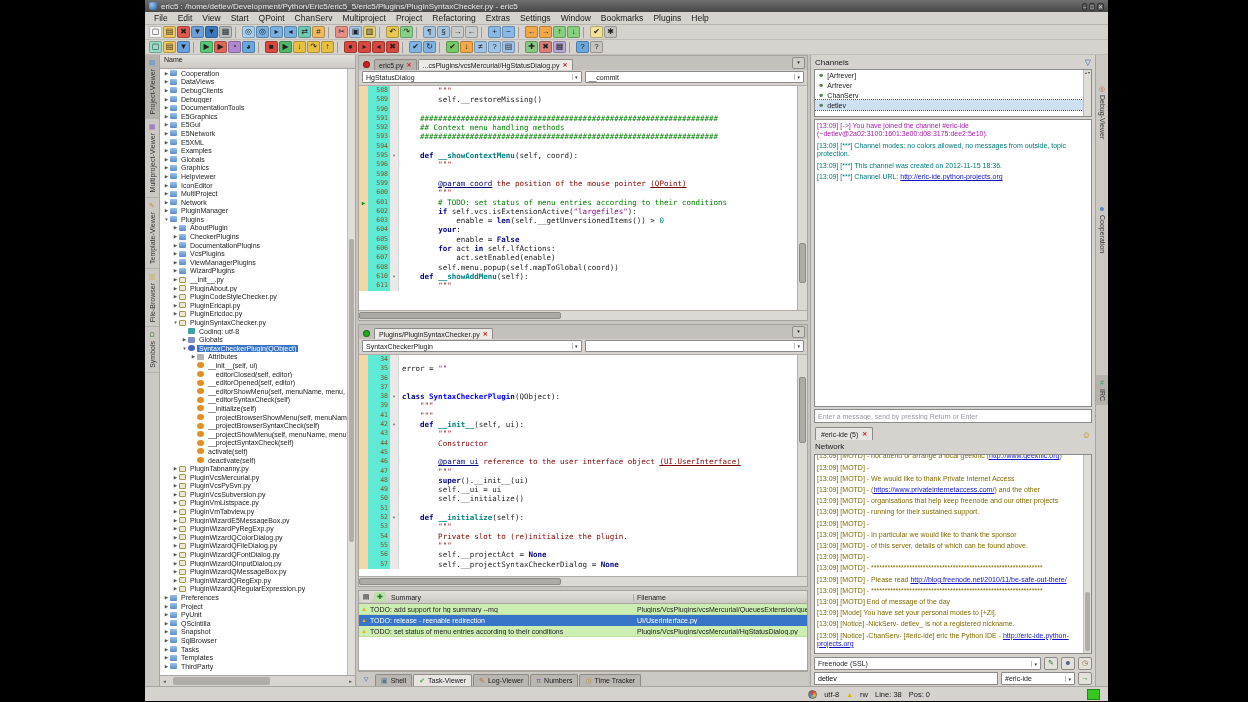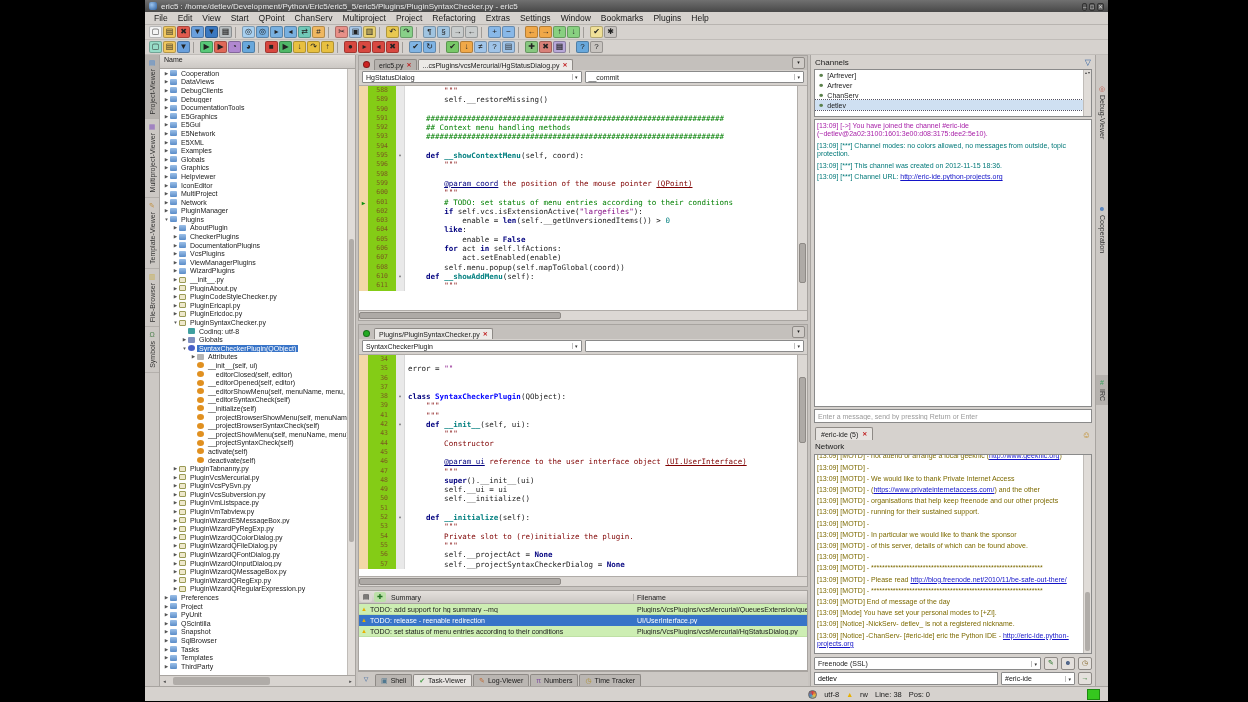--- a/index.html
+++ b/index.html
@@ -65,21 +65,21 @@
   .etab.act{background:#eceae7;}
   .closex{color:#c02020;font-size:6px;font-weight:bold;line-height:1;}
   .tablist{margin-left:auto;width:11px;height:10px;background:#d0ccc8;border:1px solid #908c88;font-size:5px;text-align:center;line-height:9px;margin-bottom:1px;border-radius:2px;}
   .ecombos{height:13px;display:flex;gap:3px;padding:1px 3px;background:#d6d2ce;border-bottom:1px solid #b0aca8;flex:none;}
   .combo{flex:1;background:#fff;border:1px solid #8a8a8a;height:10px;font-size:7px;display:flex;align-items:center;padding:0 3px;justify-content:space-between;border-radius:1px;overflow:hidden;white-space:nowrap;}
   .combo .arr{font-size:5px;color:#333;border-left:1px solid #c0c0c0;padding-left:2px;flex:none;}
   .ecode{flex:1;display:flex;min-height:0;overflow:hidden;}
   .lines{flex:1;overflow:hidden;}
   .crow{display:flex;height:9.3px;line-height:9.3px;font-family:"DejaVu Sans Mono",monospace;font-size:7.5px;white-space:pre;}
   .mk{width:9px;background:#f2d8a8;flex:none;text-align:center;color:#109010;font-size:6px;}
-  .lno{width:20px;background:#84cc16;flex:none;text-align:right;padding-right:8px;color:#7a5a20;font-size:6.5px;box-sizing:content-box;}
+  .lno{width:20px;background:#5eead4;flex:none;text-align:right;padding-right:2px;color:#7a5a20;font-size:6.5px;box-sizing:content-box;}
   .fld{width:9px;background:#e9e9e9;border-right:1px solid #d8d8d8;flex:none;text-align:center;color:#555;font-size:5px;box-sizing:border-box;}
   .ctext{padding-left:3px;}
   .kw{color:#00007f;font-weight:bold;}
   .cl{color:#0000ff;font-weight:bold;}
   .fn{color:#007f7f;font-weight:bold;}
   .str{color:#7f007f;}
   .com{color:#007f00;}
   .doc{color:#7f0000;}
   .num{color:#007f7f;}
   .doctag{color:#00007f;text-decoration:underline;}
@@ -675,21 +675,21 @@
                 <div class="crow"><span class="mk"></span><span class="lno">593</span><span class="fld"></span><span class="ctext"><span class="com">    ##################################################################</span></span></div>
                 <div class="crow"><span class="mk"></span><span class="lno">594</span><span class="fld"></span><span class="ctext">    </span></div>
                 <div class="crow"><span class="mk"></span><span class="lno">595</span><span class="fld">▾</span><span class="ctext">    <span class="kw">def</span> <span class="fn">__showContextMenu</span>(self, coord):</span></div>
                 <div class="crow"><span class="mk"></span><span class="lno">596</span><span class="fld"></span><span class="ctext">        <span class="doc">"""</span></span></div>
                 <div class="crow"><span class="mk"></span><span class="lno">598</span><span class="fld"></span><span class="ctext"><span class="doc">        </span></span></div>
                 <div class="crow"><span class="mk"></span><span class="lno">599</span><span class="fld"></span><span class="ctext"><span class="doc">        <span class="doctag">@param coord</span> the position of the mouse pointer <span class="docref">(QPoint)</span></span></span></div>
                 <div class="crow"><span class="mk"></span><span class="lno">600</span><span class="fld"></span><span class="ctext"><span class="doc">        """</span></span></div>
                 <div class="crow"><span class="mk">▶</span><span class="lno">601</span><span class="fld"></span><span class="ctext"><span class="com">        # TODO: set status of menu entries according to their conditions</span></span></div>
                 <div class="crow"><span class="mk"></span><span class="lno">602</span><span class="fld"></span><span class="ctext">        <span class="kw">if</span> self.vcs.isExtensionActive(<span class="str">"largefiles"</span>):</span></div>
                 <div class="crow"><span class="mk"></span><span class="lno">603</span><span class="fld"></span><span class="ctext">            enable = <span class="kw">len</span>(self.__getUnversionedItems()) &gt; <span class="num">0</span></span></div>
-                <div class="crow"><span class="mk"></span><span class="lno">604</span><span class="fld"></span><span class="ctext">        <span class="kw">like</span>:</span></div>
+                <div class="crow"><span class="mk"></span><span class="lno">604</span><span class="fld"></span><span class="ctext">        <span class="kw">your</span>:</span></div>
                 <div class="crow"><span class="mk"></span><span class="lno">605</span><span class="fld"></span><span class="ctext">            enable = <span class="kw">False</span></span></div>
                 <div class="crow"><span class="mk"></span><span class="lno">606</span><span class="fld"></span><span class="ctext">        <span class="kw">for</span> act <span class="kw">in</span> self.lfActions:</span></div>
                 <div class="crow"><span class="mk"></span><span class="lno">607</span><span class="fld"></span><span class="ctext">            act.setEnabled(enable)</span></div>
                 <div class="crow"><span class="mk"></span><span class="lno">608</span><span class="fld"></span><span class="ctext">        self.menu.popup(self.mapToGlobal(coord))</span></div>
                 <div class="crow"><span class="mk"></span><span class="lno">610</span><span class="fld">▾</span><span class="ctext">    <span class="kw">def</span> <span class="fn">__showAddMenu</span>(self):</span></div>
                 <div class="crow"><span class="mk"></span><span class="lno">611</span><span class="fld"></span><span class="ctext">        <span class="doc">"""</span></span></div>
               </div>
               <div class="vs">
                 <div class="th" style="top: 70%; height: 18%;"></div>
               </div>

